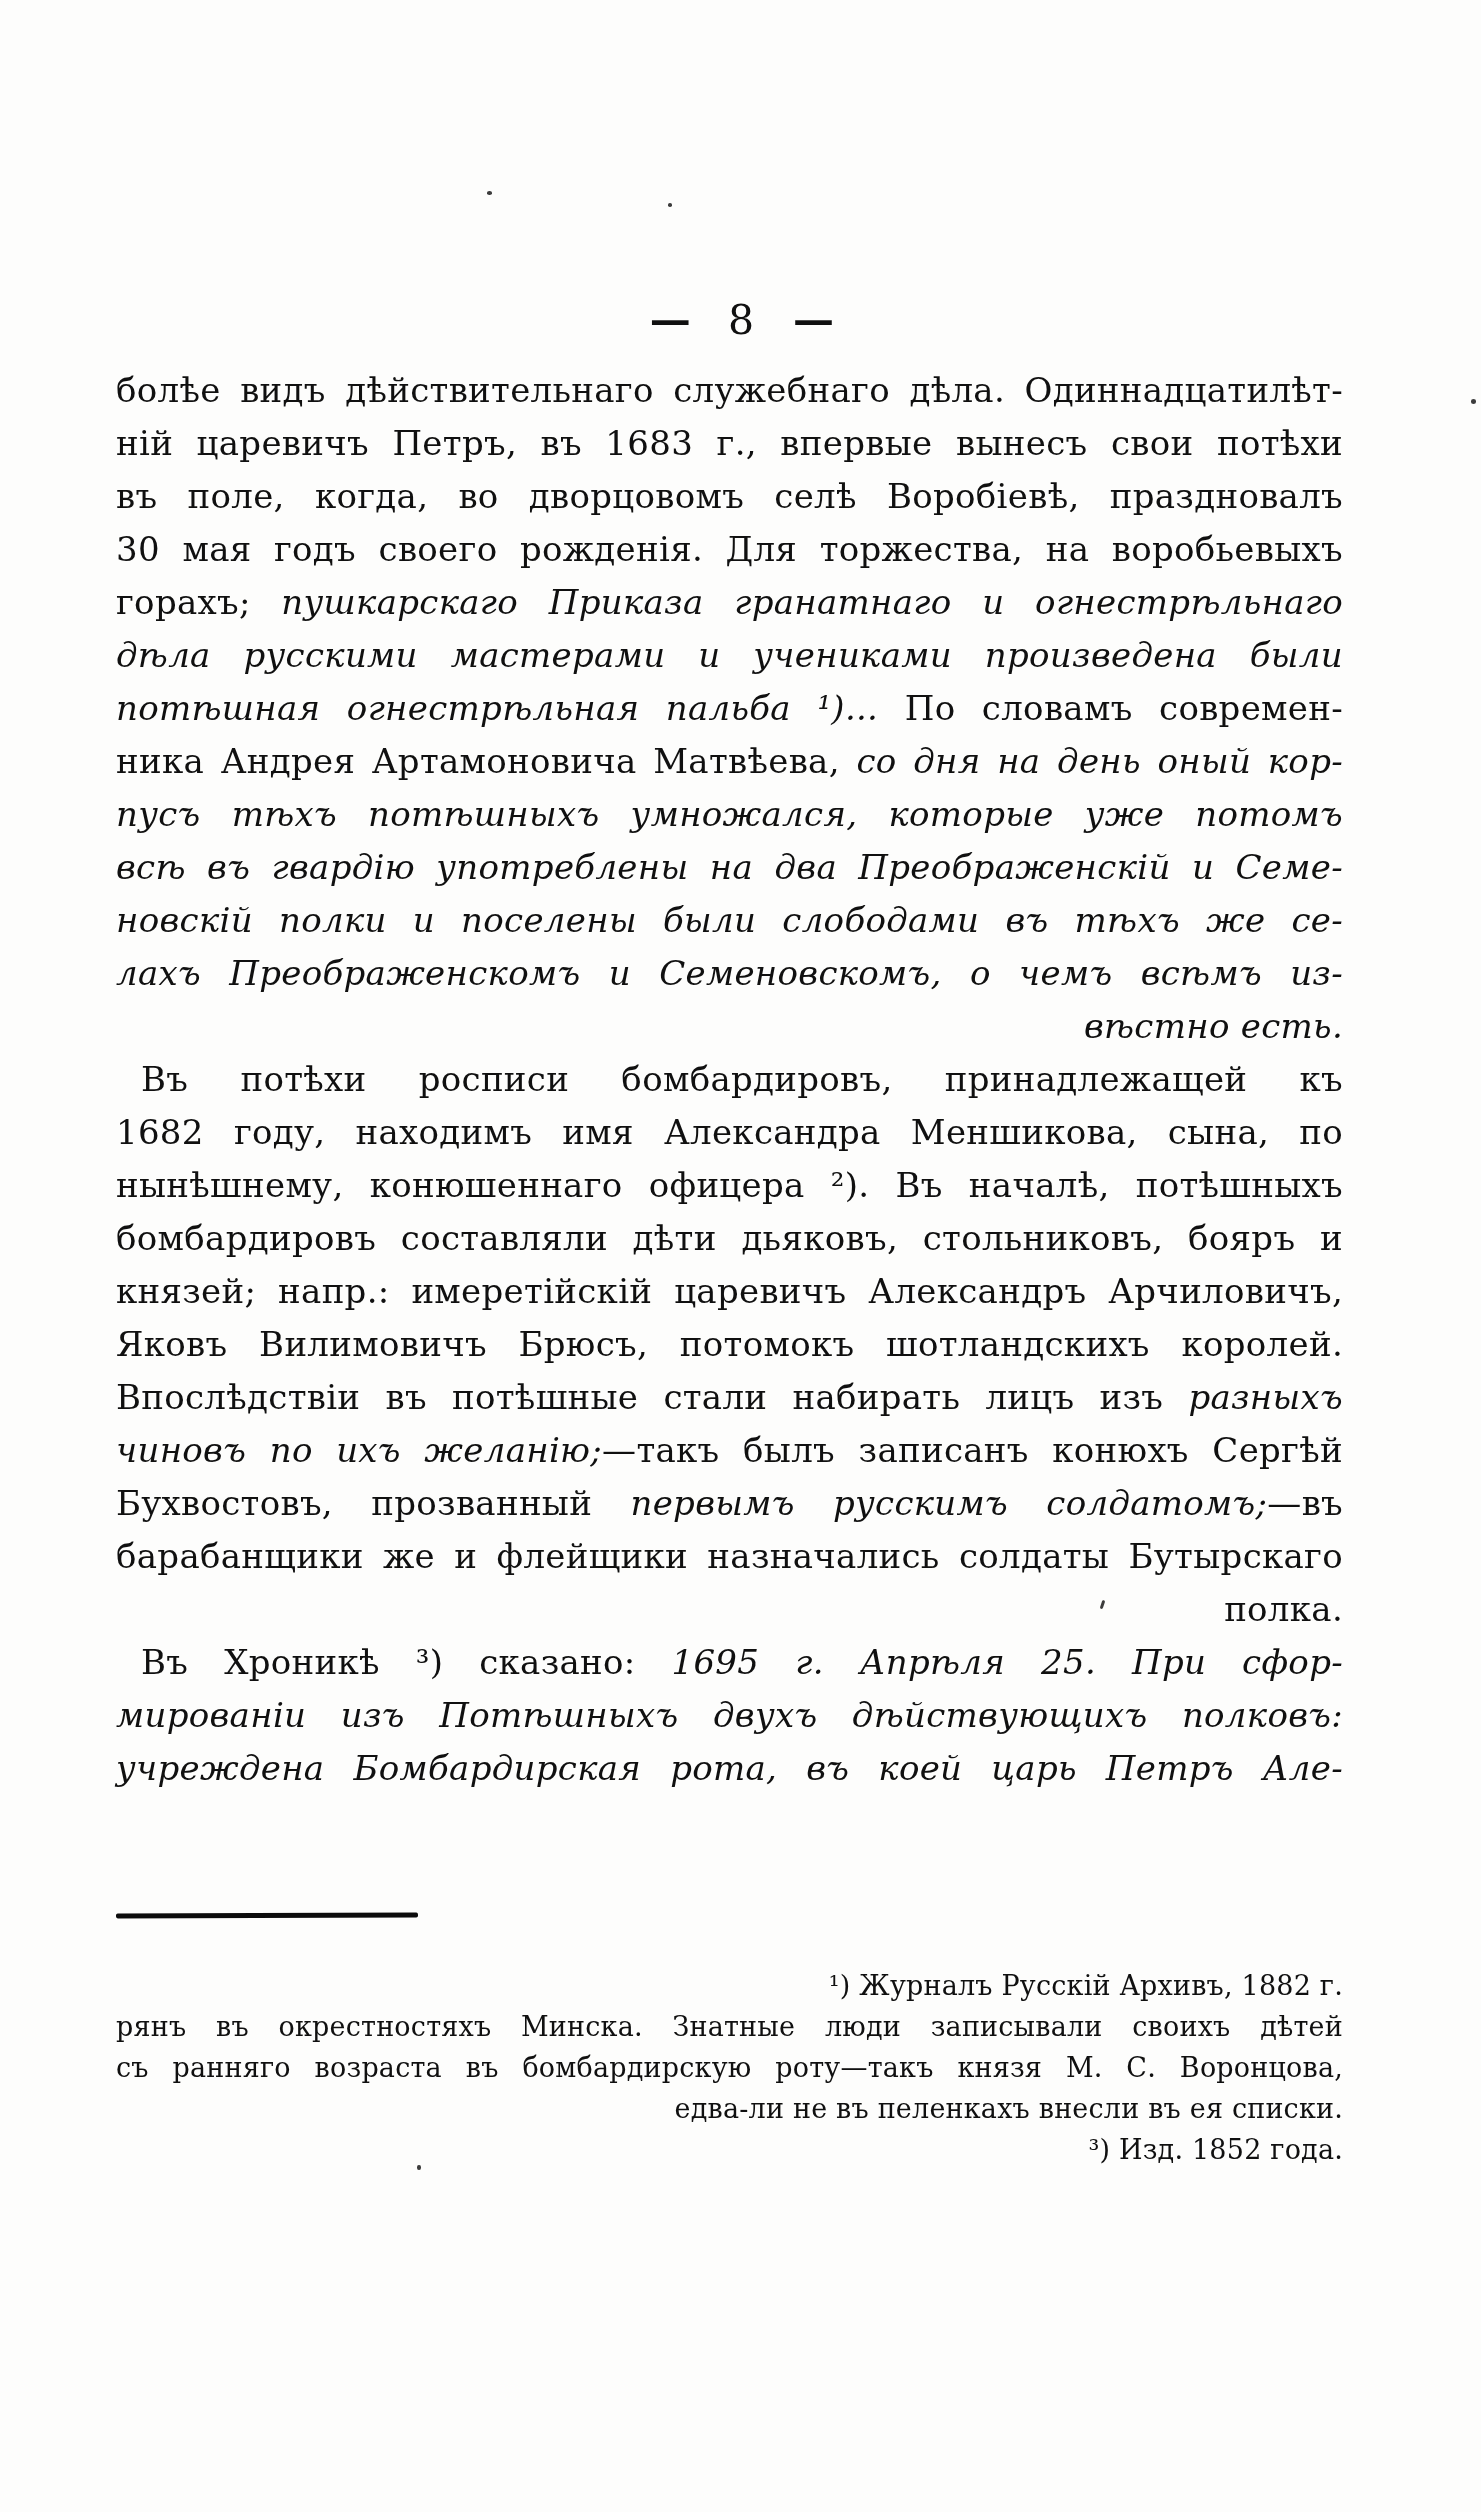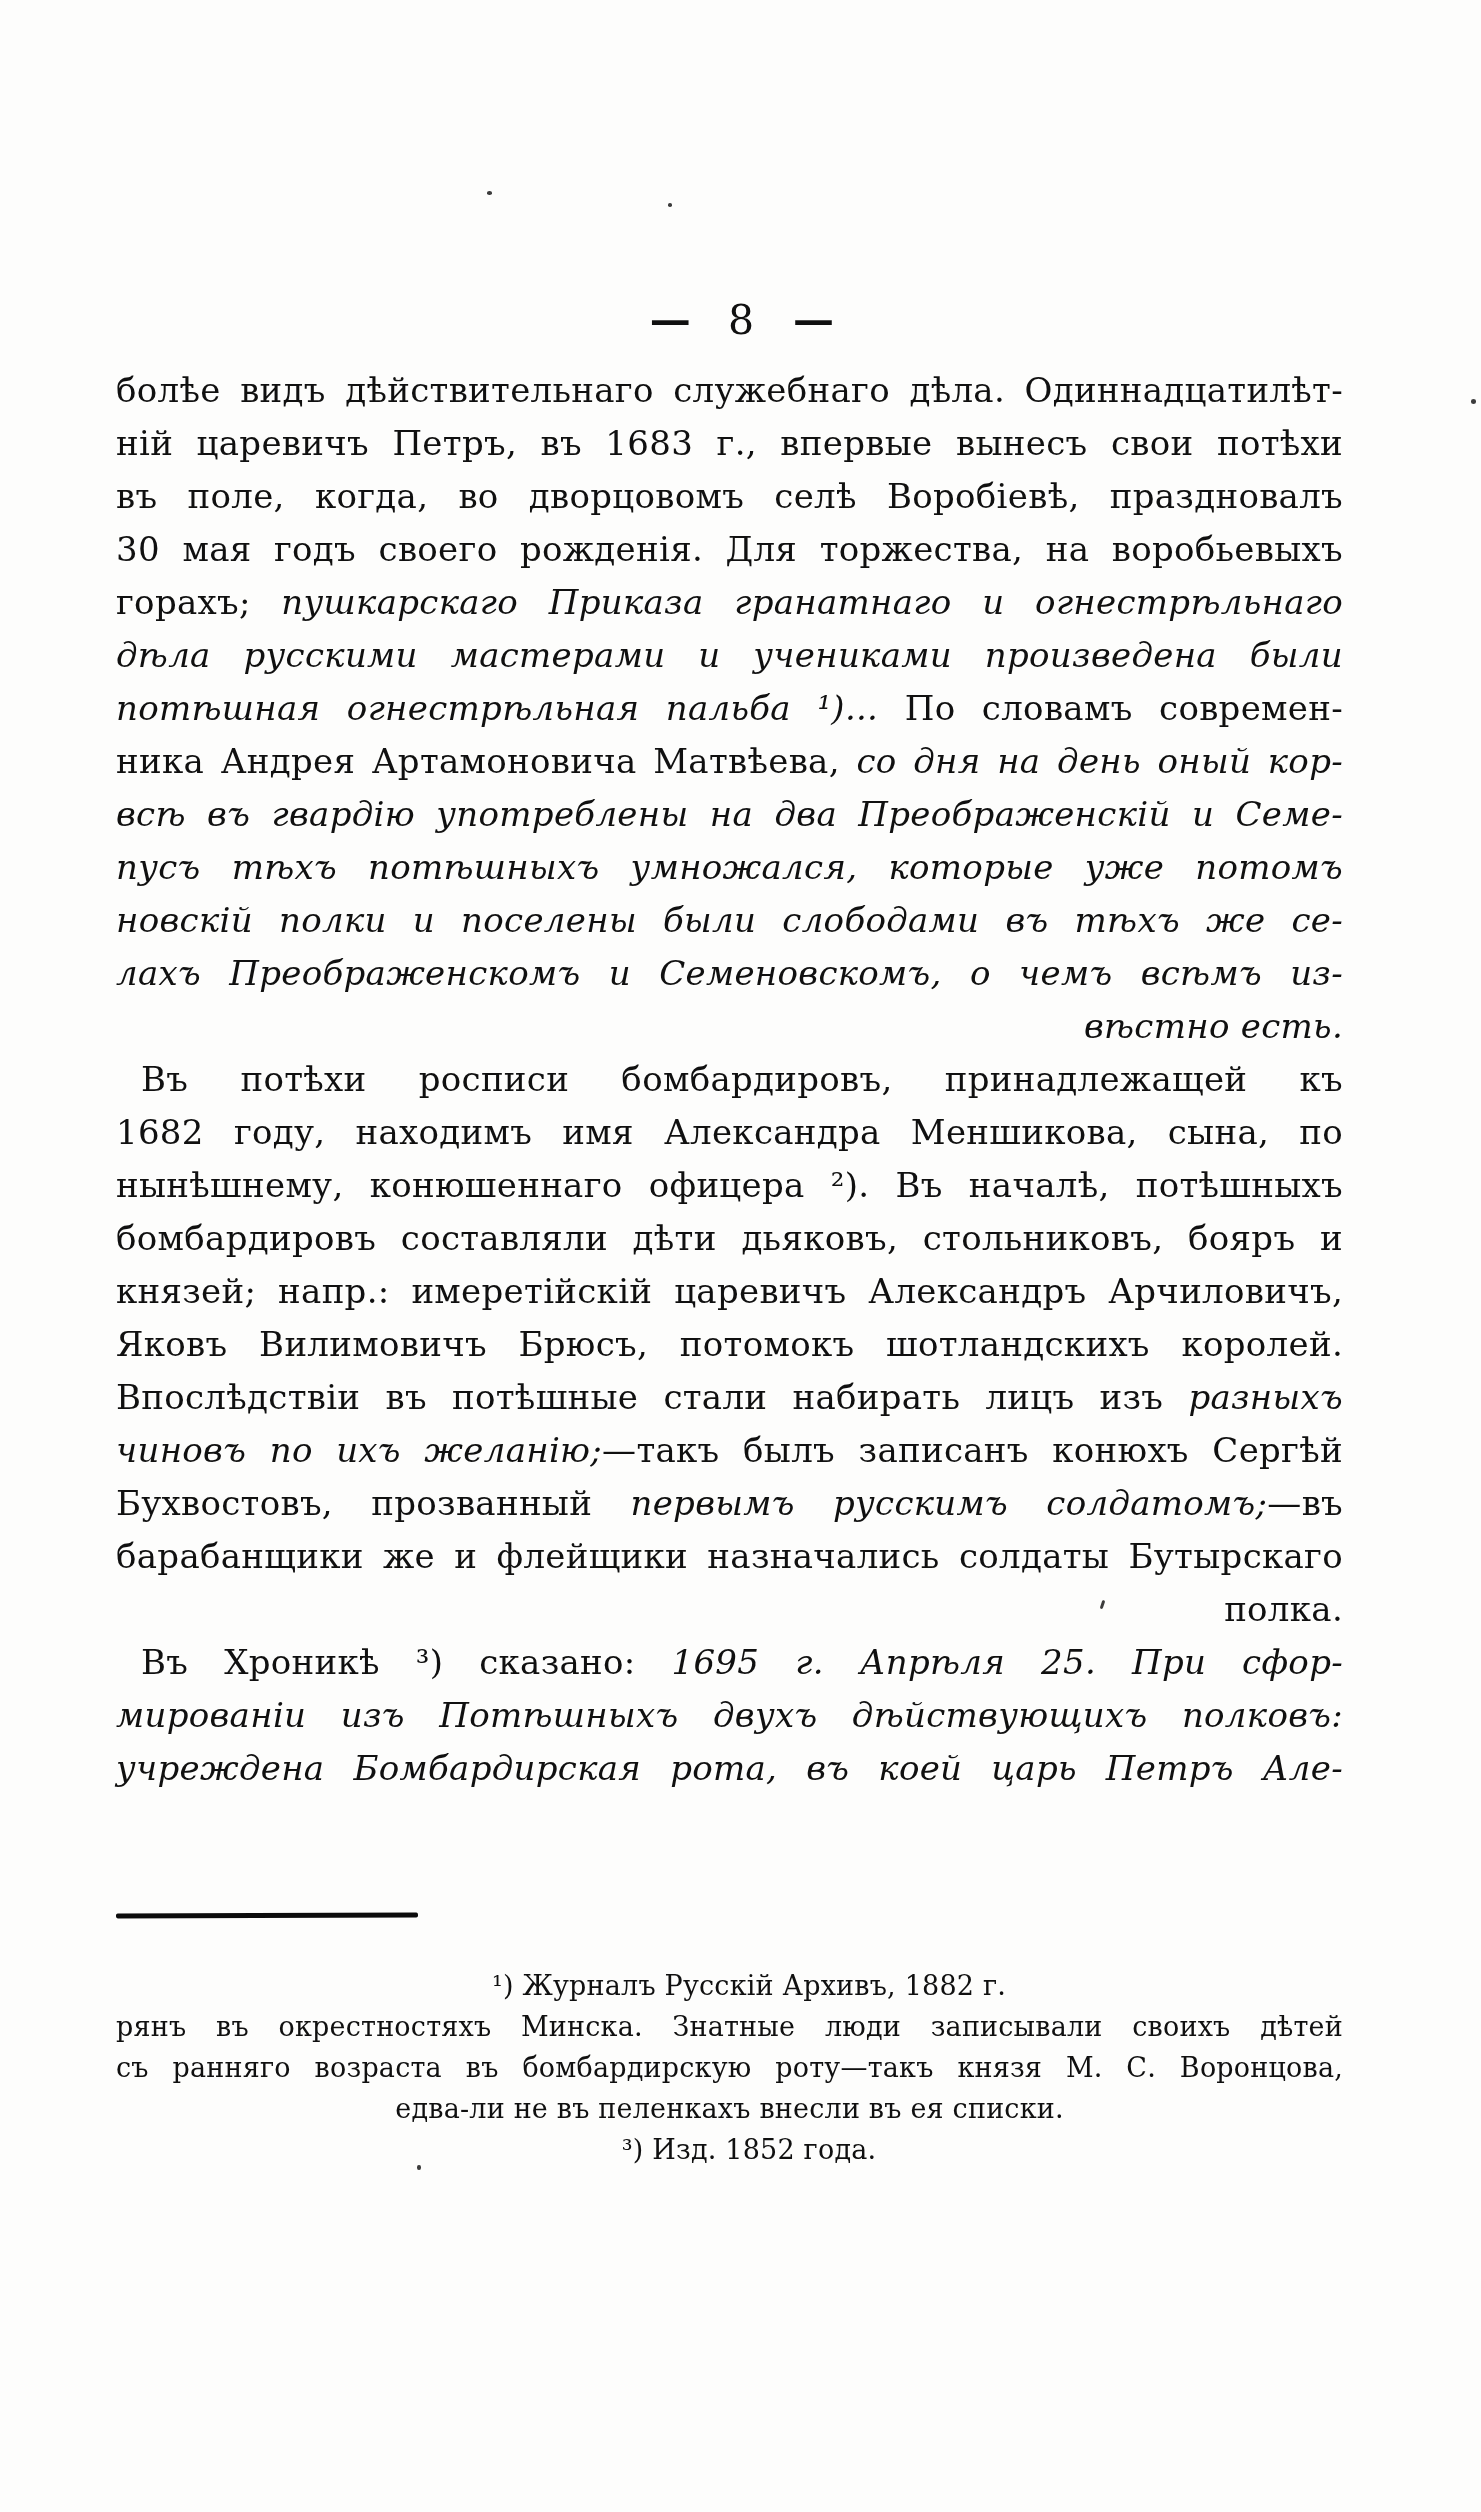--- a/index.html
+++ b/index.html
@@ -44,21 +44,21 @@
   .footnotes {
     position: absolute;
     left: 116px;
     top: 1965px;
     width: 1227px;
     font-size: 27px;
   }
   .fline {
     line-height: 41px;
     height: 41px;
-    text-align: center;
+    text-align: right;
     letter-spacing: 0.2px;
   }
   .just {
     text-align: justify;
     text-align-last: justify;
   }
   .ind { padding-left: 25px; }
   .fline.ind { padding-left: 39px; }
   .it { font-style: italic; }
   .fn-rule {
@@ -94,22 +94,22 @@
 
 <div class="main-text" id="main-text">
     <div class="bline just"><span>болѣе видъ дѣйствительнаго служебнаго дѣла. Одиннадцатилѣт-</span></div>
     <div class="bline just"><span>ній царевичъ Петръ, въ 1683 г., впервые вынесъ свои потѣхи</span></div>
     <div class="bline just"><span>въ поле, когда, во дворцовомъ селѣ Воробіевѣ, праздновалъ</span></div>
     <div class="bline just"><span>30 мая годъ своего рожденія. Для торжества, на воробьевыхъ</span></div>
     <div class="bline just"><span>горахъ; </span><span class="it">пушкарскаго Приказа гранатнаго и огнестрѣльнаго</span></div>
     <div class="bline just"><span class="it">дѣла русскими мастерами и учениками произведена были</span></div>
     <div class="bline just"><span class="it">потѣшная огнестрѣльная пальба ¹)... </span><span>По словамъ современ-</span></div>
     <div class="bline just"><span>ника Андрея Артамоновича Матвѣева, </span><span class="it">со дня на день оный кор-</span></div>
+    <div class="bline just"><span class="it">пусъ тѣхъ потѣшныхъ умножался, которые уже потомъ</span></div>
     <div class="bline just"><span class="it">всѣ въ гвардію употреблены на два Преображенскій и Семе-</span></div>
-    <div class="bline just"><span class="it">пусъ тѣхъ потѣшныхъ умножался, которые уже потомъ</span></div>
     <div class="bline just"><span class="it">новскій полки и поселены были слободами въ тѣхъ же се-</span></div>
     <div class="bline just"><span class="it">лахъ Преображенскомъ и Семеновскомъ, о чемъ всѣмъ из-</span></div>
     <div class="bline"><span class="it">вѣстно есть.</span></div>
     <div class="bline just ind"><span>Въ потѣхи росписи бомбардировъ, принадлежащей къ</span></div>
     <div class="bline just"><span>1682 году, находимъ имя Александра Меншикова, сына, по</span></div>
     <div class="bline just"><span>нынѣшнему, конюшеннаго офицера ²). Въ началѣ, потѣшныхъ</span></div>
     <div class="bline just"><span>бомбардировъ составляли дѣти дьяковъ, стольниковъ, бояръ и</span></div>
     <div class="bline just"><span>князей; напр.: имеретійскій царевичъ Александръ Арчиловичъ,</span></div>
     <div class="bline just"><span>Яковъ Вилимовичъ Брюсъ, потомокъ шотландскихъ королей.</span></div>
     <div class="bline just"><span>Впослѣдствіи въ потѣшные стали набирать лицъ изъ </span><span class="it">разныхъ</span></div>

